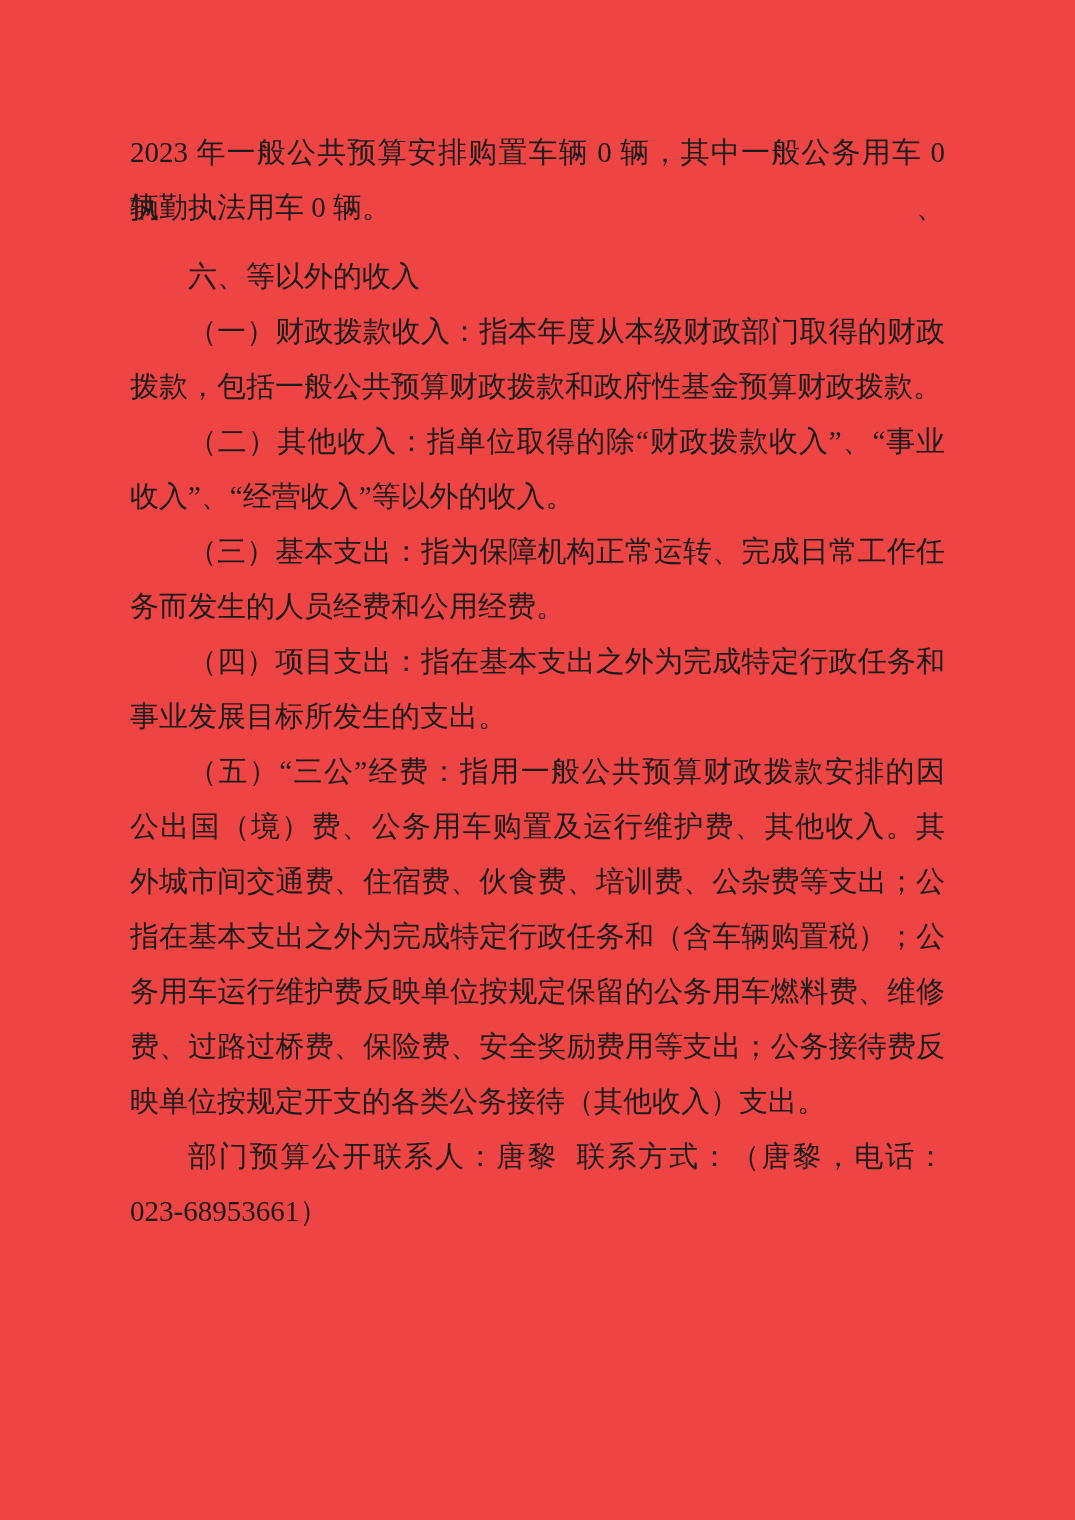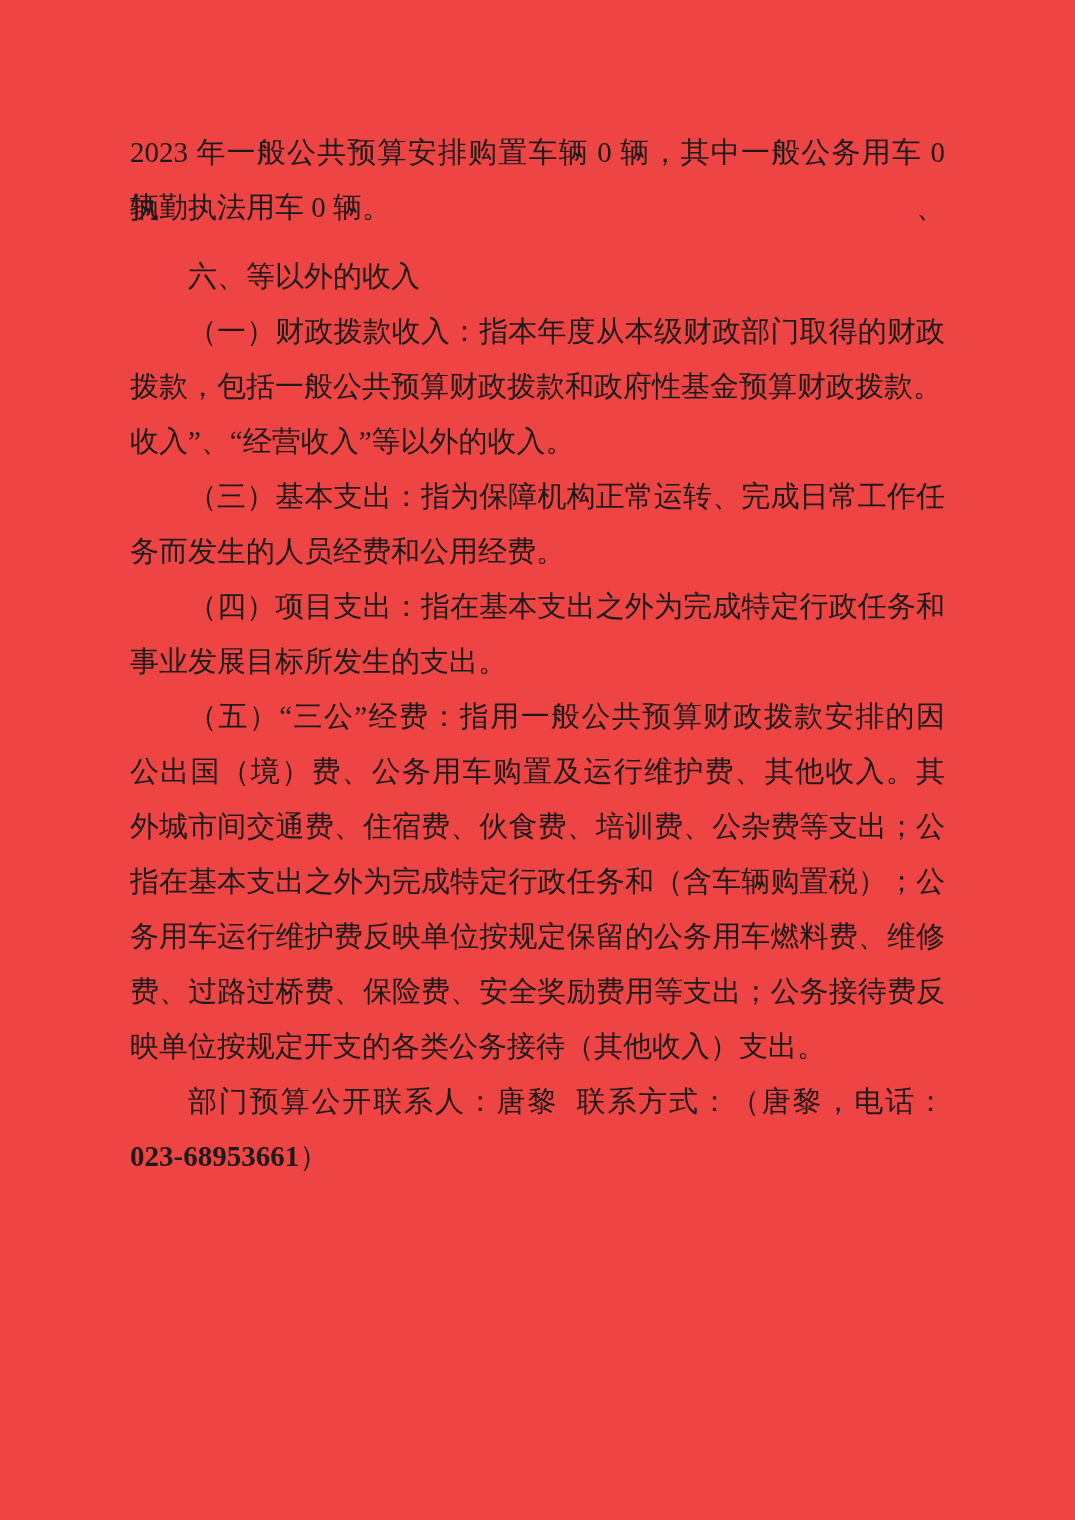--- a/index.html
+++ b/index.html
@@ -45,40 +45,41 @@
     text-align: left;
   }
   .line.just {
     text-align: justify;
     text-align-last: justify;
   }
   .line.ind {
     padding-left: 58px;
   }
   .bold {
-    font-weight: bold;
+    font-weight: normal;
   }
 </style>
 </head>
 <body style="background: rgb(255, 255, 255);">
 
 <div class="page">
   <div class="content" style="color: rgb(27, 27, 27);">
       <div class="para">
         <div class="line just">2023 年一般公共预算安排购置车辆 0 辆，其中一般公务用车 0 辆、</div>
         <div class="line">执勤执法用车 0 辆。</div>
       </div>
       <div class="para heading">
         <div class="line ind">六、等以外的收入</div>
       </div>
       <div class="para">
         <div class="line just ind">（一）财政拨款收入：指本年度从本级财政部门取得的财政</div>
         <div class="line">拨款，包括一般公共预算财政拨款和政府性基金预算财政拨款。</div>
       </div>
       <div class="para">
+        <div class="line just ind">（二）其他收入：指单位取得的除“财政拨款收入”、“事业</div>
         <div class="line">收入”、“经营收入”等以外的收入。</div>
       </div>
       <div class="para">
         <div class="line just ind">（三）基本支出：指为保障机构正常运转、完成日常工作任</div>
         <div class="line">务而发生的人员经费和公用经费。</div>
       </div>
       <div class="para">
         <div class="line just ind">（四）项目支出：指在基本支出之外为完成特定行政任务和</div>
         <div class="line">事业发展目标所发生的支出。</div>
       </div>

